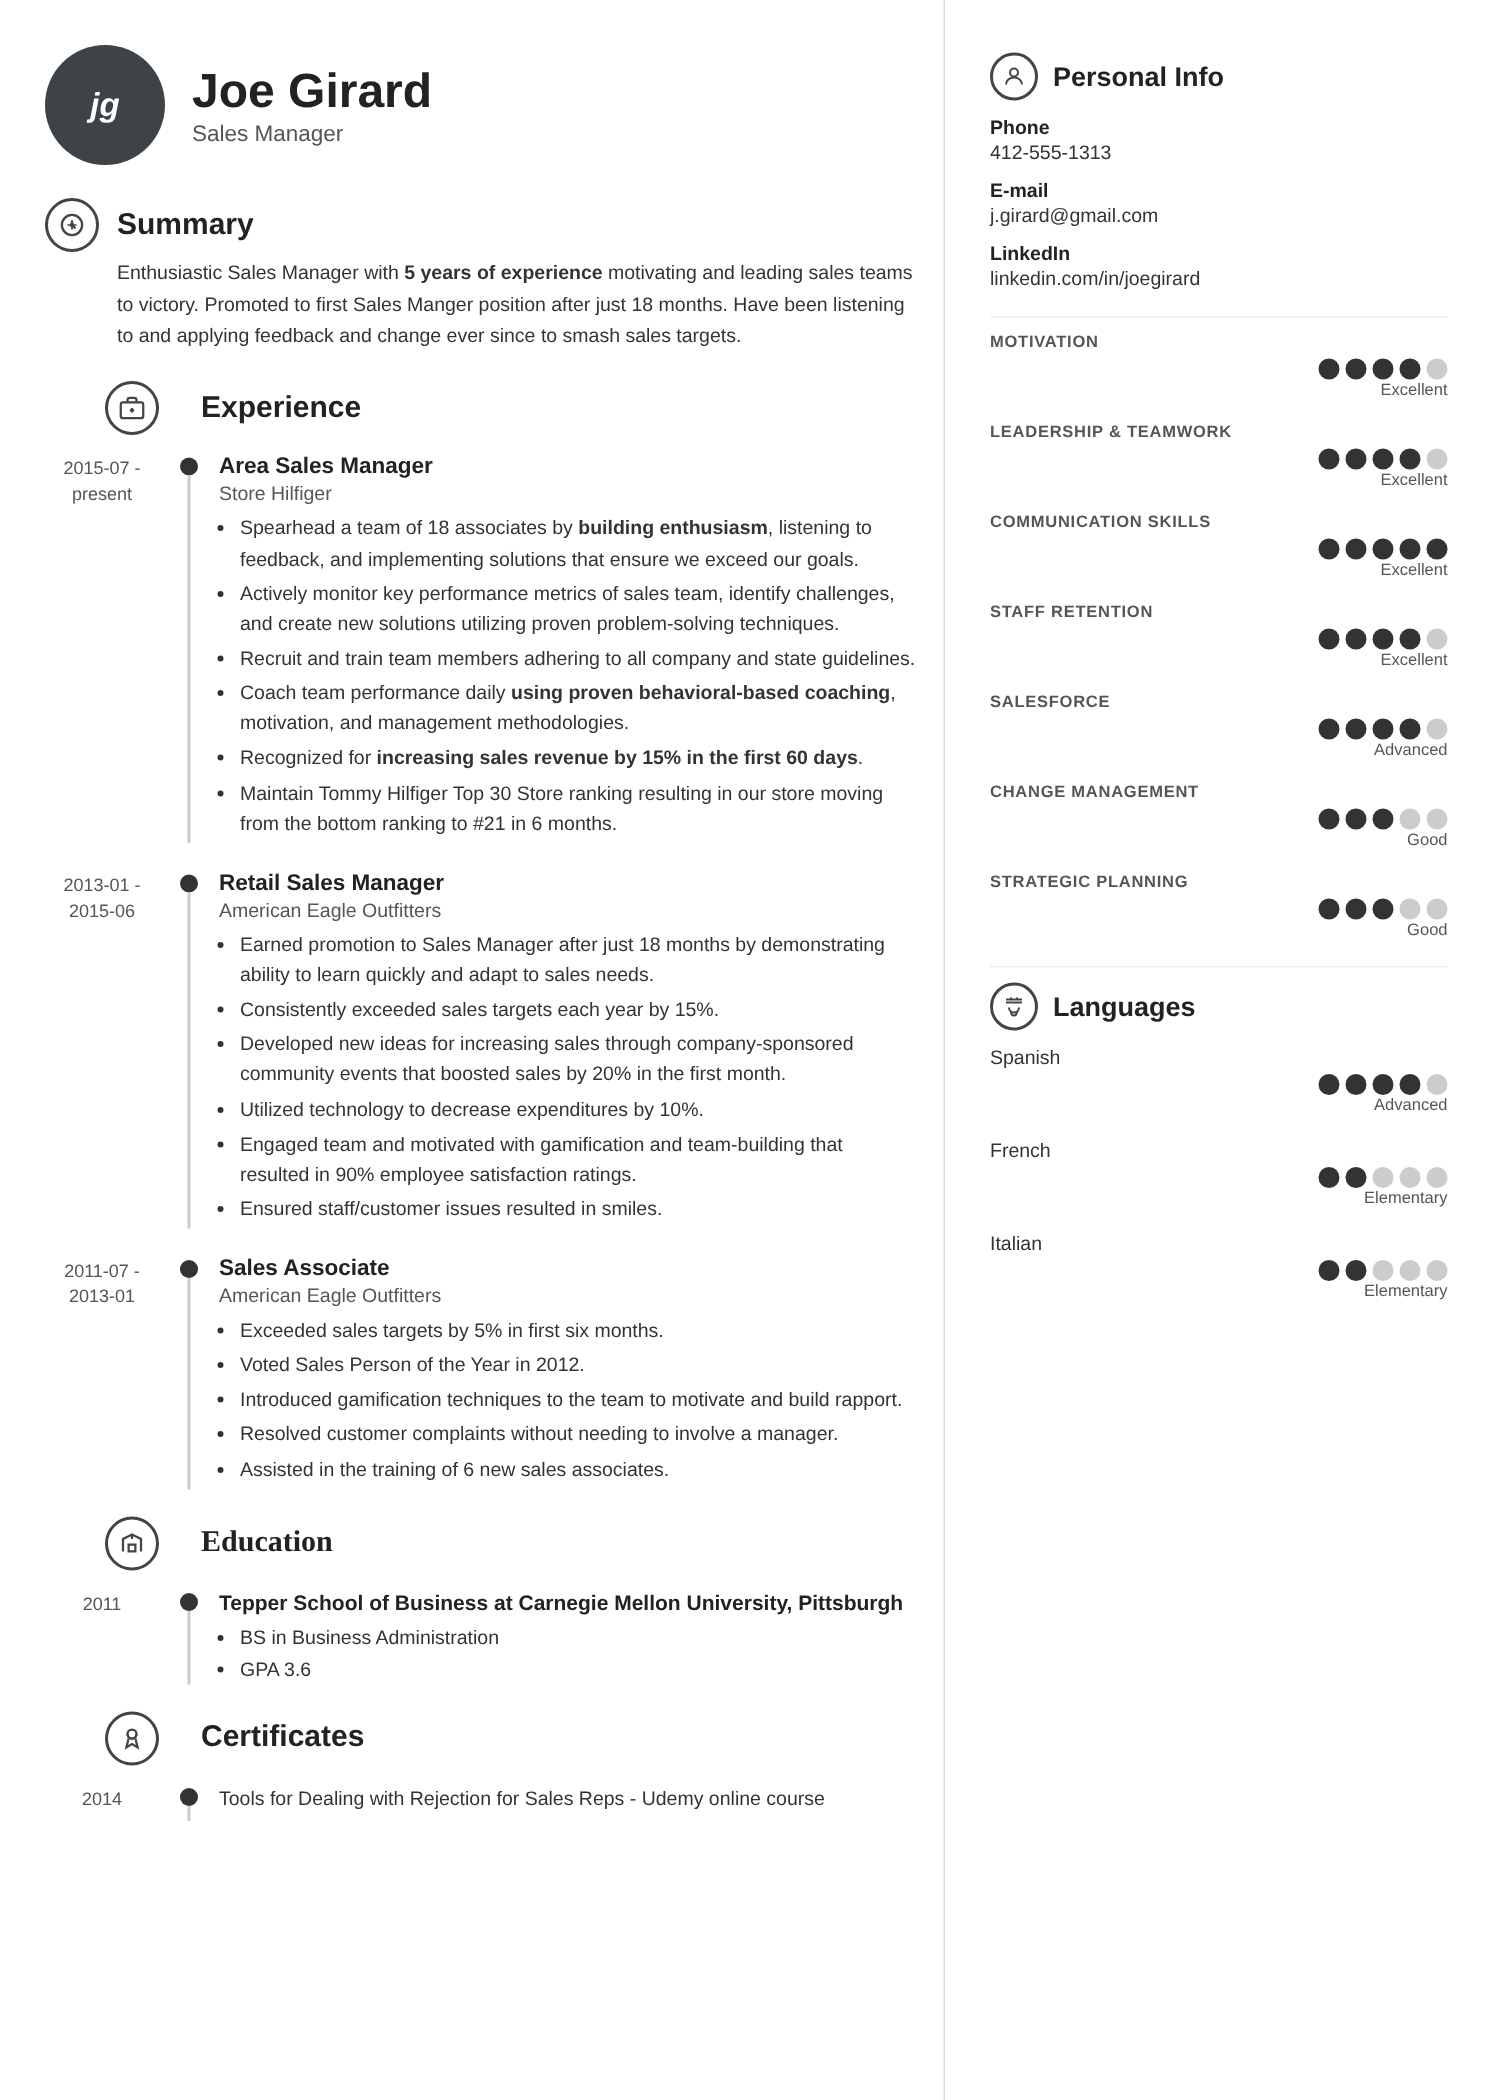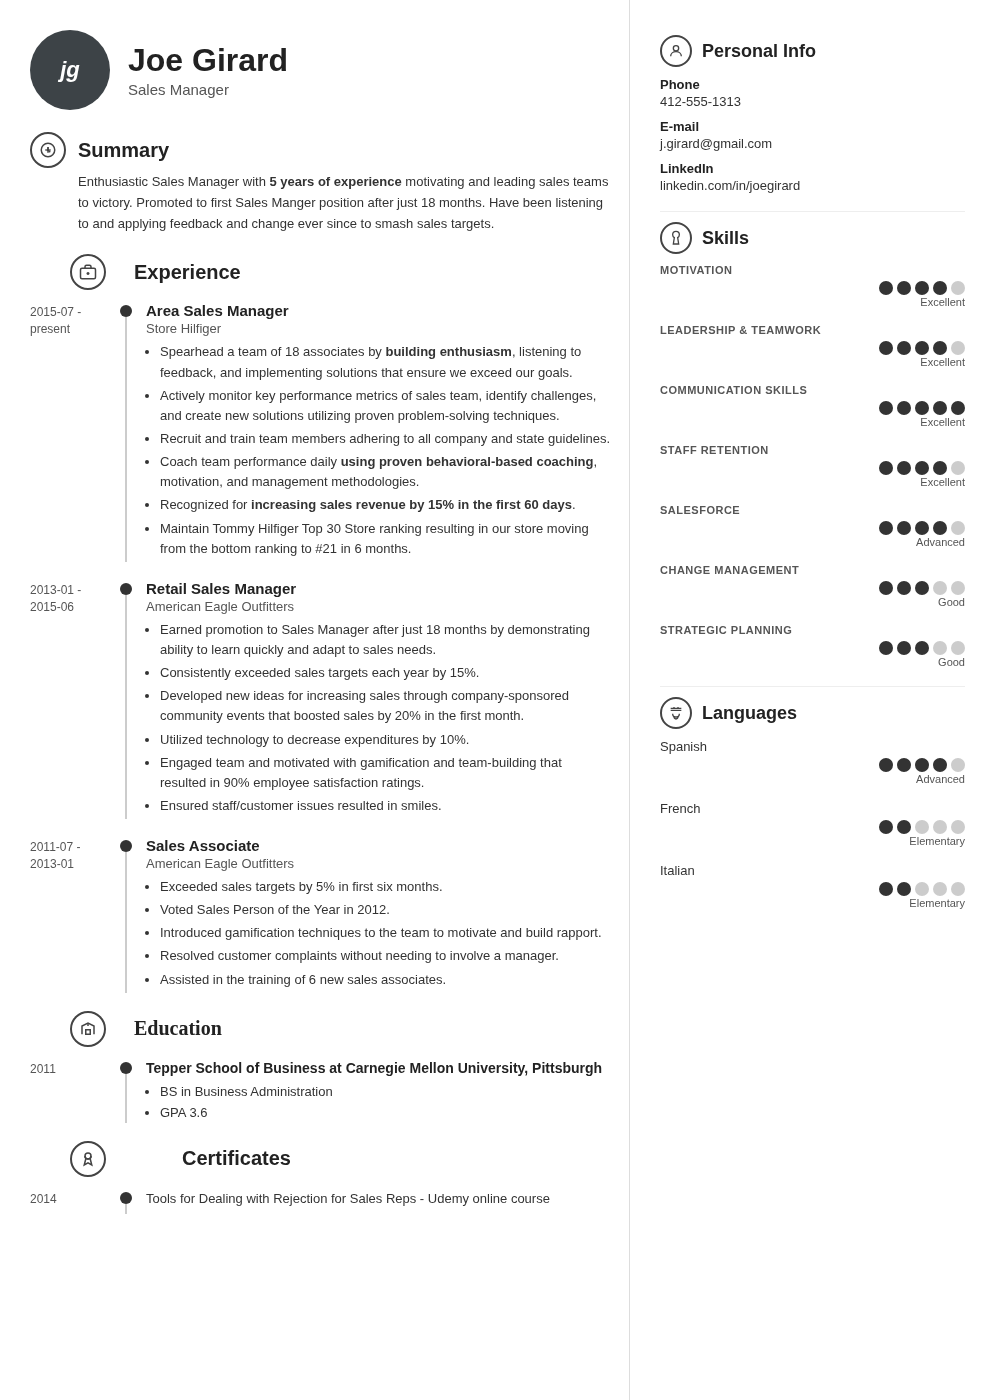--- a/index.html
+++ b/index.html
@@ -103,21 +103,21 @@
     .timeline-item {
       display: flex;
       margin-bottom: 18px;
     }
     .timeline-date {
       width: 90px;
       min-width: 90px;
       font-size: 12px;
       color: #555;
       padding-top: 2px;
-      text-align: left;
+      text-align: center;
       padding-right: 14px;
       line-height: 1.4;
     }
     .timeline-dot-col {
       display: flex;
       flex-direction: column;
       align-items: center;
       margin-right: 14px;
     }
     .timeline-dot {
@@ -419,21 +419,21 @@
         <div class="timeline-content">
           <div class="edu-title">Tepper School of Business at Carnegie Mellon University, Pittsburgh</div>
           <ul class="edu-bullets">
             <li>BS in Business Administration</li>
             <li>GPA 3.6</li>
           </ul>
         </div>
       </div>
     </div>
 
-    <div class="timeline-section-header" style="margin-top:2px;gap:48px;">
+    <div class="timeline-section-header" style="margin-top:2px;">
       <div class="timeline-icon-col">
         <div class="section-icon" style="margin-right:0;">
           <svg width="18" height="18" viewBox="0 0 24 24" fill="none" stroke="#444" stroke-width="2">
               <circle cx="12" cy="8" r="4"></circle>
               <path d="M8 8a4 4 0 1 0 8 0"></path>
               <path d="M9 12l-2 8 5-3 5 3-2-8"></path>
             </svg>
         </div>
       </div>
       <div class="timeline-title-col" style="padding-left:14px;">
@@ -470,28 +470,20 @@
       <div class="info-label">Phone</div>
       <div class="info-value">412-555-1313</div>
       <div class="info-label">E-mail</div>
       <div class="info-value">j.girard@gmail.com</div>
       <div class="info-label">LinkedIn</div>
       <div class="info-value">linkedin.com/in/joegirard</div>
     </div>
 
     <hr class="section-divider">
 
-    <div class="right-section-header">
-      <div class="right-section-icon">
-        <svg width="16" height="16" viewBox="0 0 24 24" fill="none" stroke="#444" stroke-width="2">
-            <path d="M12 2a5 5 0 0 1 5 5c0 2-1 3.5-2.5 4.5L16 21H8l1.5-9.5C8 10.5 7 9 7 7a5 5 0 0 1 5-5z"></path>
-          </svg>
-      </div>
-      <span class="right-section-title">Skills</span>
-    </div>
 
     <div id="skills-container">
         <div class="skill-block">
     <div class="skill-name">MOTIVATION</div>
     <div class="skill-dots-row">
             <div class="skill-dot filled"></div>
             <div class="skill-dot filled"></div>
             <div class="skill-dot filled"></div>
             <div class="skill-dot filled"></div>
             <div class="skill-dot empty"></div>

